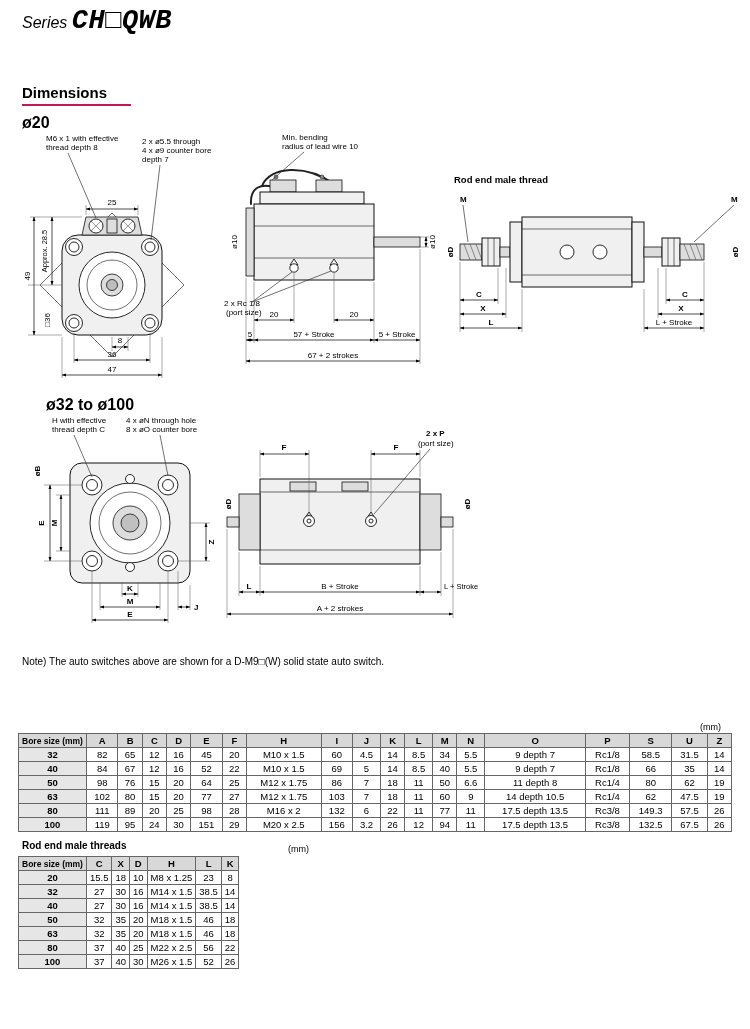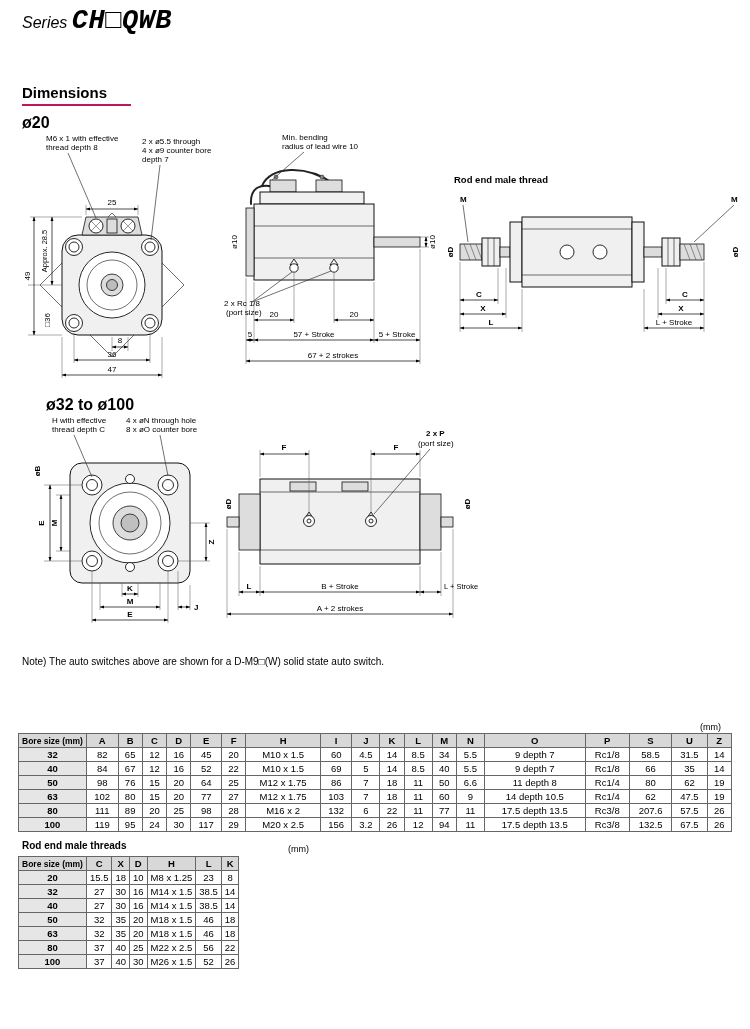--- a/index.html
+++ b/index.html
@@ -476,31 +476,31 @@
           <td>28</td>
           <td>M16 x 2</td>
           <td>132</td>
           <td>6</td>
           <td>22</td>
           <td>11</td>
           <td>77</td>
           <td>11</td>
           <td>17.5 depth 13.5</td>
           <td>Rc3/8</td>
-          <td>207.6</td>
+          <td>149.3</td>
           <td>57.5</td>
           <td>26</td>
         </tr>
         <tr>
           <td class="bore">100</td>
           <td>119</td>
           <td>95</td>
           <td>24</td>
           <td>30</td>
-          <td>117</td>
+          <td>151</td>
           <td>29</td>
           <td>M20 x 2.5</td>
           <td>156</td>
           <td>3.2</td>
           <td>26</td>
           <td>12</td>
           <td>94</td>
           <td>11</td>
           <td>17.5 depth 13.5</td>
           <td>Rc3/8</td>

